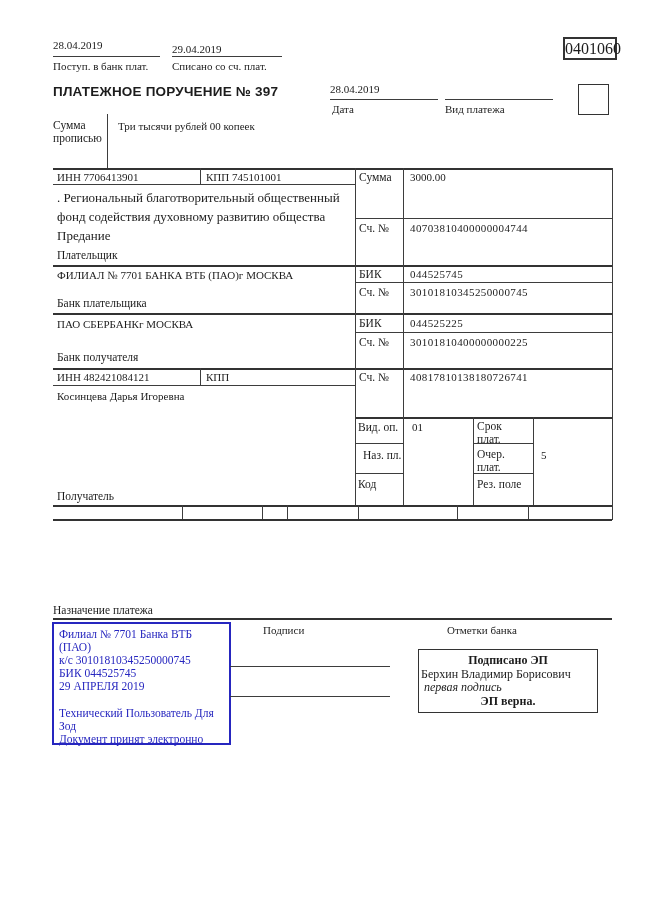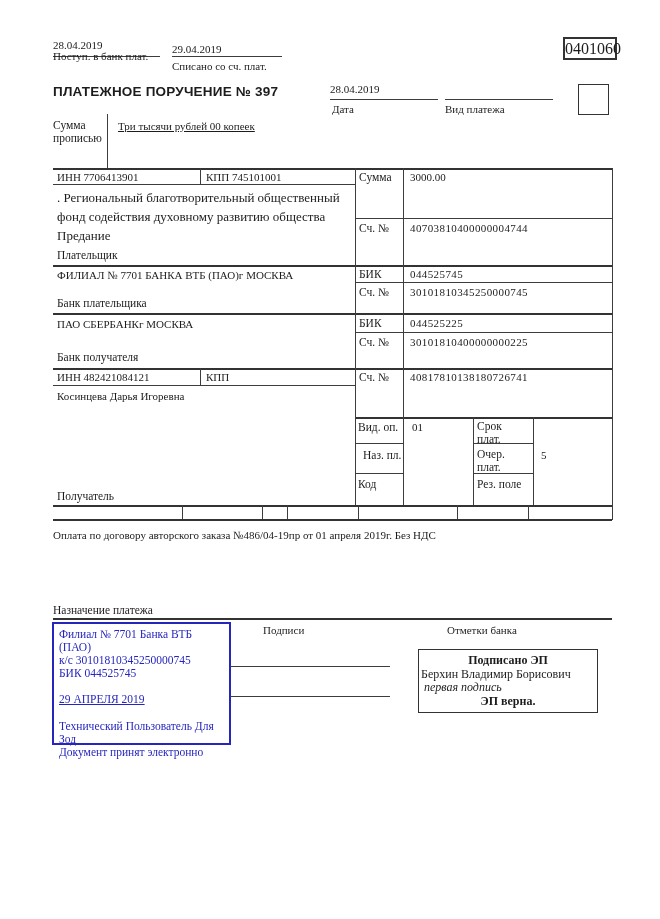--- a/index.html
+++ b/index.html
@@ -27,39 +27,39 @@
   .i{font-style:italic;}
   .ctr{text-align:center;}
 </style>
 </head>
 <body>
 
 <div id="page">
 
   <div class="abs t" style="left:53px;top:38px;">28.04.2019</div>
   <div class="abs hline" style="left:53px;top:56px;width:107px;"></div>
-  <div class="abs lbl" style="left:53px;top:50px;">Поступ. в банк плат.</div>
+  <div class="abs lbl" style="left:53px;top:60px;">Поступ. в банк плат.</div>
 
   <div class="abs t" style="left:172px;top:42px;">29.04.2019</div>
   <div class="abs hline" style="left:172px;top:56px;width:110px;"></div>
   <div class="abs lbl" style="left:172px;top:60px;">Списано со сч. плат.</div>
 
   <div class="abs codebox" style="left:563px;top:37px;">0401060</div>
 
   <div class="abs title" style="left:53px;top:84px;">ПЛАТЕЖНОЕ ПОРУЧЕНИЕ № 397</div>
   <div class="abs t" style="left:330px;top:82px;">28.04.2019</div>
   <div class="abs hline" style="left:330px;top:99px;width:108px;"></div>
   <div class="abs lbl" style="left:332px;top:103px;">Дата</div>
   <div class="abs hline" style="left:445px;top:99px;width:108px;"></div>
   <div class="abs lbl" style="left:445px;top:103px;">Вид платежа</div>
   <div class="abs" style="left:578px;top:84px;width:29px;height:29px;border:1.5px solid #333;"></div>
 
   <div class="abs lbl2" style="left:53px;top:119px;width:52px;">Сумма прописью</div>
   <div class="abs vline" style="left:107px;top:114px;height:54px;"></div>
-  <div class="abs t" style="left:118px;top:119px;text-decoration:underline;">Три тысячи рублей 00 копеек</div>
+  <div class="abs t" style="left:118px;top:119px;">Три тысячи рублей 00 копеек</div>
 
   <div class="abs hline2" style="left:53px;top:168px;width:559px;"></div>
   <div class="abs hline" style="left:53px;top:184px;width:302px;"></div>
   <div class="abs hline" style="left:355px;top:218px;width:257px;"></div>
   <div class="abs hline2" style="left:53px;top:265px;width:559px;"></div>
   <div class="abs hline" style="left:355px;top:282px;width:257px;"></div>
   <div class="abs hline2" style="left:53px;top:313px;width:559px;"></div>
   <div class="abs hline" style="left:355px;top:332px;width:257px;"></div>
   <div class="abs hline2" style="left:53px;top:368px;width:559px;"></div>
   <div class="abs hline" style="left:53px;top:385px;width:302px;"></div>
@@ -125,29 +125,28 @@
   <div class="abs t" style="left:412px;top:420px;">01</div>
   <div class="abs lbl2" style="left:477px;top:420px;width:50px;">Срок плат.</div>
 
   <div class="abs lbl2" style="left:363px;top:449px;">Наз. пл.</div>
   <div class="abs lbl2" style="left:477px;top:448px;width:48px;">Очер. плат.</div>
   <div class="abs t" style="left:541px;top:448px;">5</div>
 
   <div class="abs lbl2" style="left:358px;top:478px;">Код</div>
   <div class="abs lbl2" style="left:477px;top:478px;width:54px;">Рез. поле</div>
 
-  <div class="abs t" style="left:53px;top:528px;">Оплата по договору авторского заказа №486/04-19пр от 01 апреля 2019г. Без НДС</div>
   <div class="abs lbl2" style="left:53px;top:604px;">Назначение платежа</div>
   <div class="abs hline2" style="left:53px;top:618px;width:559px;"></div>
 
   <div class="abs stamp" style="left:52px;top:622px;">
     <div>Филиал № 7701 Банка ВТБ (ПАО)</div>
     <div>к/с 30101810345250000745</div>
     <div>БИК 044525745</div>
-    <div style="margin-top:13px;text-decoration:underline;">29 АПРЕЛЯ 2019</div>
+    <div style="">29 АПРЕЛЯ 2019</div>
     <div style="margin-top:14px;width:160px;">Технический Пользователь Для Зод</div>
     <div>Документ принят электронно</div>
   </div>
 
   <div class="abs t" style="left:263px;top:623px;">Подписи</div>
   <div class="abs hline" style="left:230px;top:666px;width:160px;"></div>
   <div class="abs hline" style="left:230px;top:696px;width:160px;"></div>
 
   <div class="abs t" style="left:447px;top:623px;">Отметки банка</div>
   <div class="abs esigbox" style="left:418px;top:649px;">

